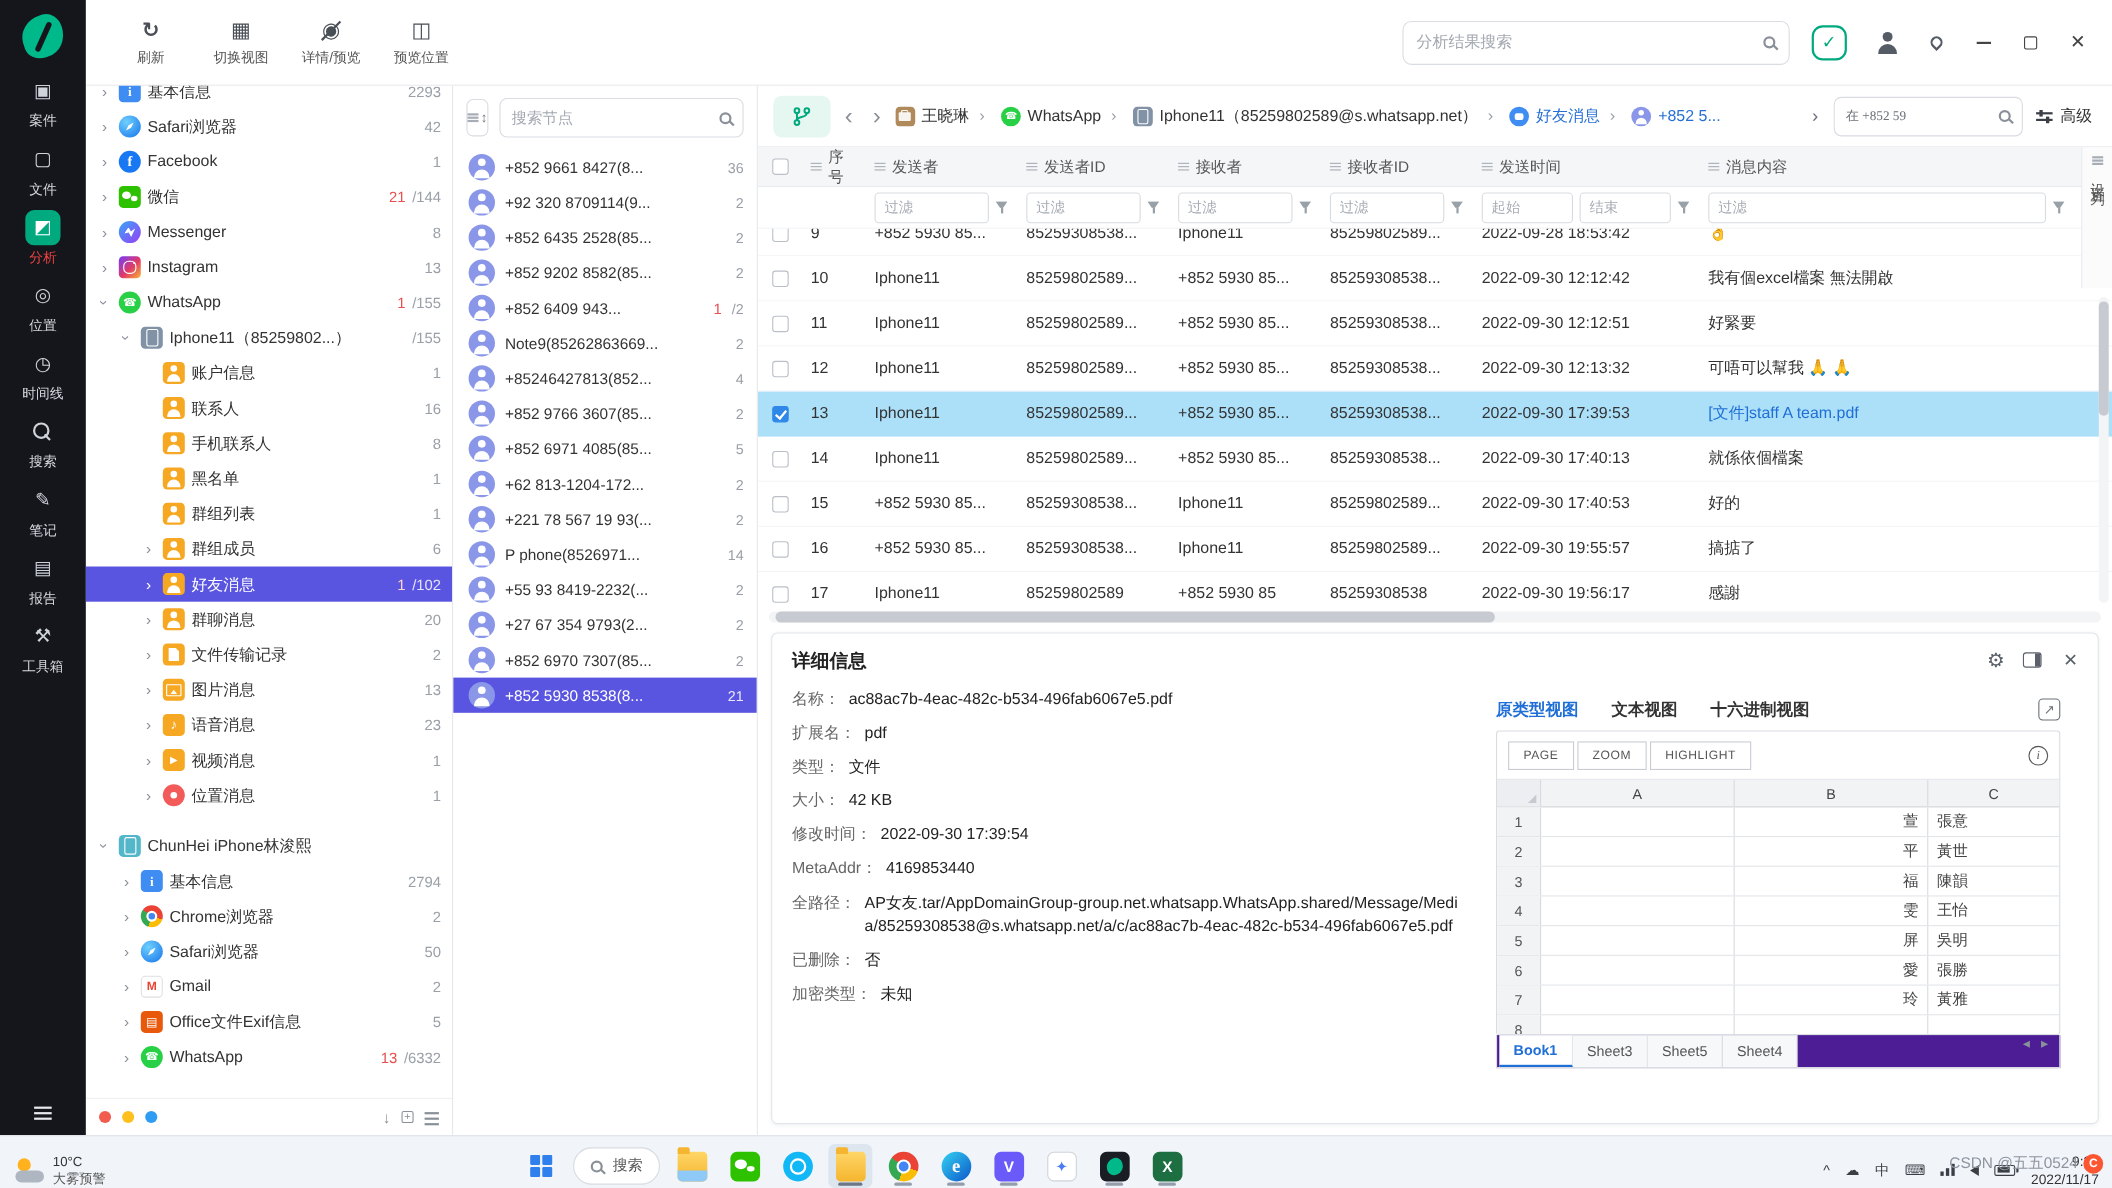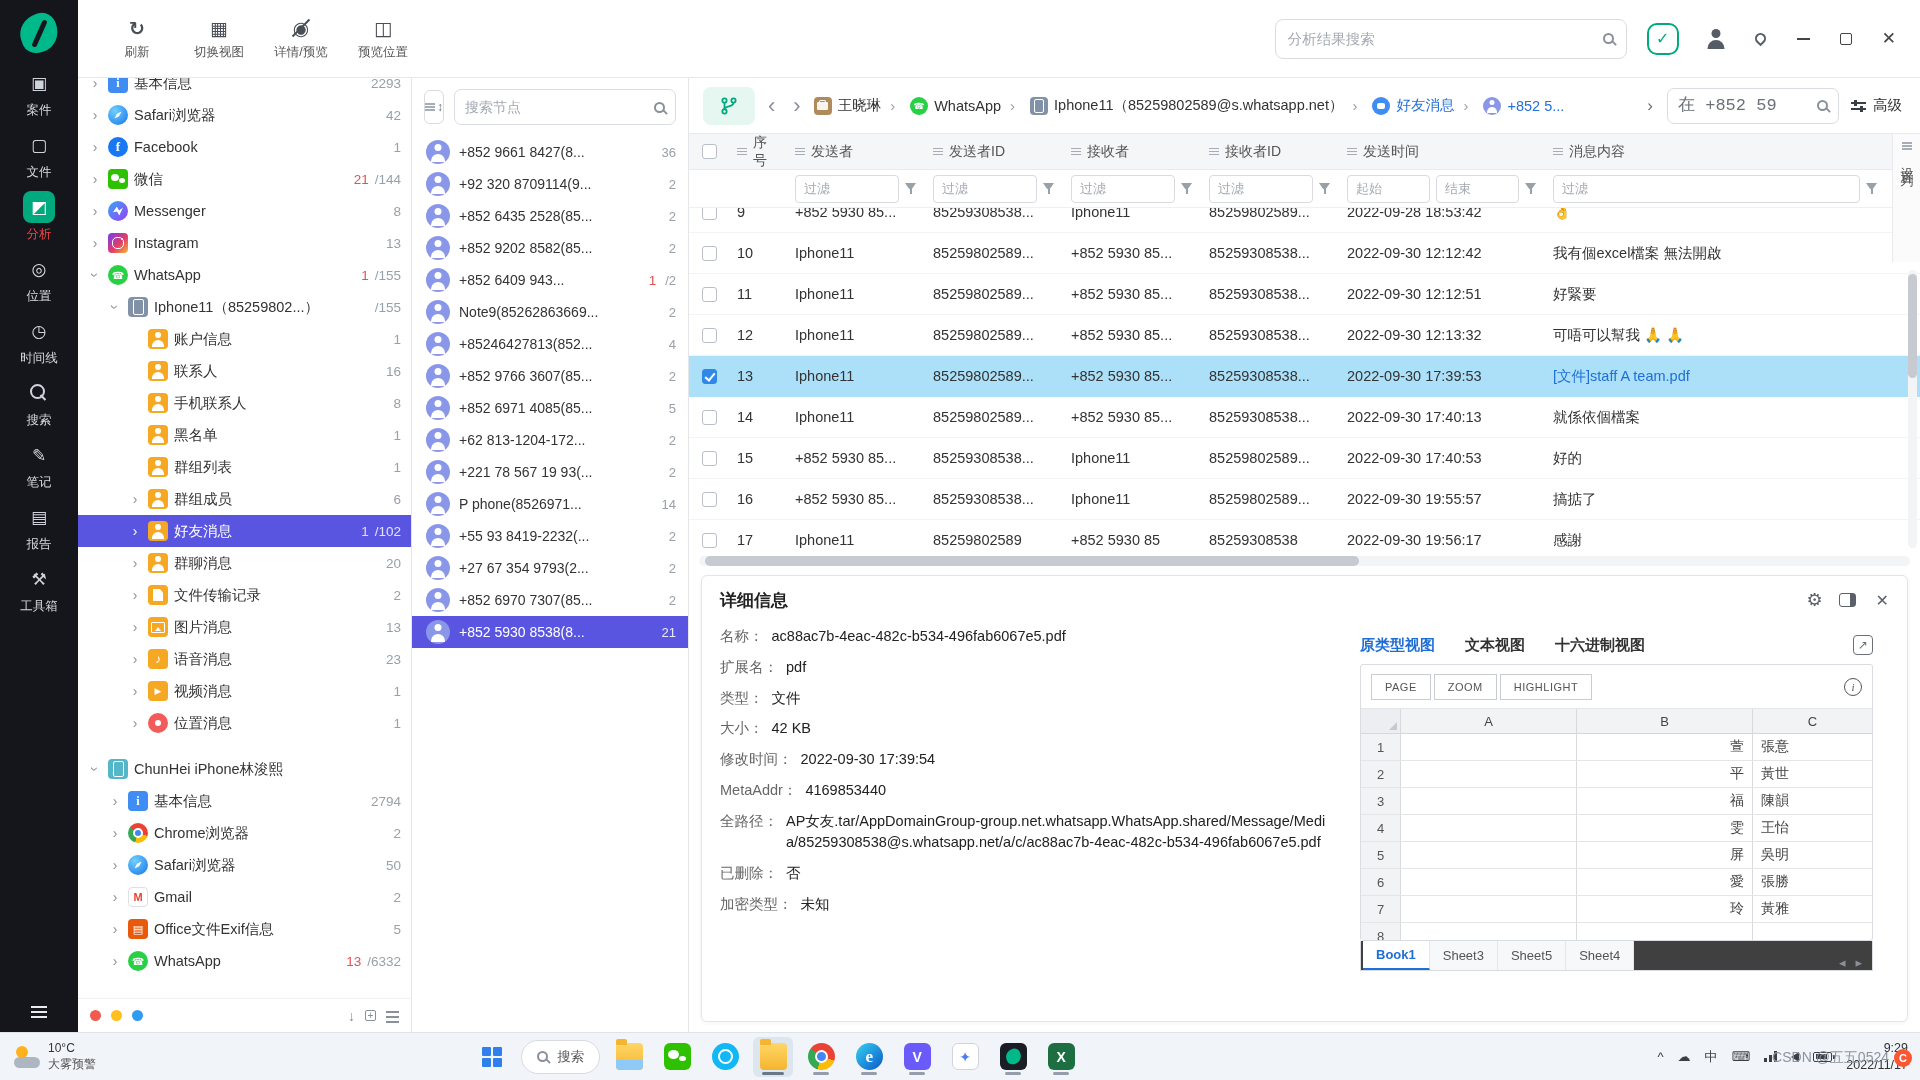--- a/index.html
+++ b/index.html
@@ -162,21 +162,21 @@
 .ci.whatsapp::before{content:"☎";font-size:9px}
 .ci.iphone{background:#8292a6}
 .ci.iphone::before{content:"";width:8px;height:12px;border:1.5px solid #fff;border-radius:2px}
 .ci.chat{background:#3f8cf3;border-radius:50%}
 .ci.chat::before{content:"";width:8px;height:6px;background:#fff;border-radius:2px}
 .ci.avatar{background:#8a96e8;border-radius:50%}
 .ci.avatar::before{content:"";position:absolute;top:3px;left:50%;transform:translateX(-50%);width:5px;height:5px;border-radius:50%;background:#fff}
 .ci.avatar::after{content:"";position:absolute;bottom:2px;left:50%;transform:translateX(-50%);width:10px;height:6px;border-radius:5px 5px 0 0;background:#fff}
 .crumb-more{color:#6b7079;font-size:17px;padding:0 6px;cursor:pointer}
 .scoped-search{width:172px;height:36px;border:1px solid #d9dce2;border-radius:7px;display:flex;align-items:center;padding:0 10px;gap:8px;flex:none}
-.scoped-search input{border:none;outline:none;flex:1;min-width:0;font-size:17px;background:transparent;font-family:Liberation Mono, monospace}
+.scoped-search input{border:none;outline:none;flex:1;min-width:0;font-size:12px;background:transparent;font-family:Liberation Serif, serif}
 .scoped-search input::placeholder{color:#6b7079}
 .advanced-btn{display:flex;align-items:center;gap:7px;color:#333;font-size:14.5px;cursor:pointer;flex:none;padding:0 4px}
 .sliders-ico{position:relative;width:15px;height:12px}
 .sliders-ico::before{content:"";position:absolute;left:0;right:0;top:2px;height:2px;background:#3a3f46;box-shadow:0 6px 0 #3a3f46}
 .sliders-ico::after{content:"";position:absolute;top:0;left:3px;width:3px;height:6px;background:#3a3f46;box-shadow:6px 6px 0 #3a3f46}
 
 
 .grid{position:relative;flex:none;display:flex;flex-direction:column}
 .thead{height:36px;background:#f5f6f8;display:flex;align-items:center;border-bottom:1px solid #e8eaee;color:#555;font-size:14px;padding-right:34px}
 .tfilter{height:38px;display:flex;border-bottom:1px solid #eef0f3;padding-right:34px}
@@ -240,28 +240,28 @@
 .sc.corner{width:40px;flex:none;background:#eceef1;justify-content:flex-end;align-items:flex-end;padding:3px}
 .sc.corner::before{content:"";width:8px;height:8px;background:#c6cad0;clip-path:polygon(100% 0,100% 100%,0 100%)}
 .sc.shead{width:176px;flex:none}
 .sc.shead:last-child{flex:1;border-right:none}
 .sbody{height:206px;overflow:hidden}
 .srow{display:flex;height:27px;border-bottom:1px solid #e3e5e9}
 .srow .sn{width:40px;flex:none;background:#f2f3f5;justify-content:center;color:#555}
 .srow .sa{width:176px;flex:none}
 .srow .sb{width:176px;flex:none;justify-content:flex-end;padding-right:8px;font-size:14px}
 .srow .scc{flex:1;justify-content:flex-start;padding-left:8px;border-right:none;font-size:14px}
-.stabs{height:30px;border:1px solid #d9dce1;border-top:none;display:flex;align-items:flex-end;background:#404040;padding-left:2px;flex:none}
+.stabs{height:30px;border:1px solid #d9dce1;border-top:none;display:flex;align-items:flex-start;background:#4c1d95;padding-left:2px;flex:none}
 .stab{padding:0 13px;font-size:13px;color:#555;height:100%;display:flex;align-items:center;border-right:1px solid #e3e6ea;cursor:pointer;background:#f7f8f9}
 .stab.active{background:#fff;color:#1f6fd6;font-weight:bold;border-bottom:2px solid #1f6fd6}
 .stab-nav{margin-left:auto;display:flex;align-items:center;gap:10px;padding:0 10px;color:#8a9099;font-size:13px}
 .stab-nav span{cursor:pointer}
 
 
-.taskbar{height:48px;background:#f1f5fa;border-top:1px solid #dfe3e8;display:flex;align-items:center;flex:none;position:relative}
+.taskbar{height:48px;background:#f1f5fa;border-top:1px solid #dfe3e8;display:flex;align-items:flex-end;flex:none;position:relative}
 .weather{display:flex;align-items:center;gap:8px;padding:0 14px;width:190px;flex:none;cursor:pointer}
 .weather-ico{width:26px;height:22px;position:relative;flex:none}
 .weather-ico::before{content:"";position:absolute;left:2px;top:0;width:12px;height:12px;border-radius:50%;background:#ffb21e}
 .weather-ico::after{content:"";position:absolute;left:0;bottom:0;width:26px;height:11px;border-radius:7px;background:#aeb6c2}
 .weather-txt{font-size:12px;line-height:1.3;color:#333}
 .weather-txt .walert{color:#555}
 .tb-center{display:flex;align-items:center;gap:9px;margin:0 auto}
 .start-btn{width:40px;height:40px;display:flex;align-items:center;justify-content:center;cursor:pointer;border-radius:6px}
 .win-logo{width:20px;height:20px;display:grid;grid-template-columns:1fr 1fr;gap:2px}
 .win-logo span{background:#2f80ed;border-radius:1px}

